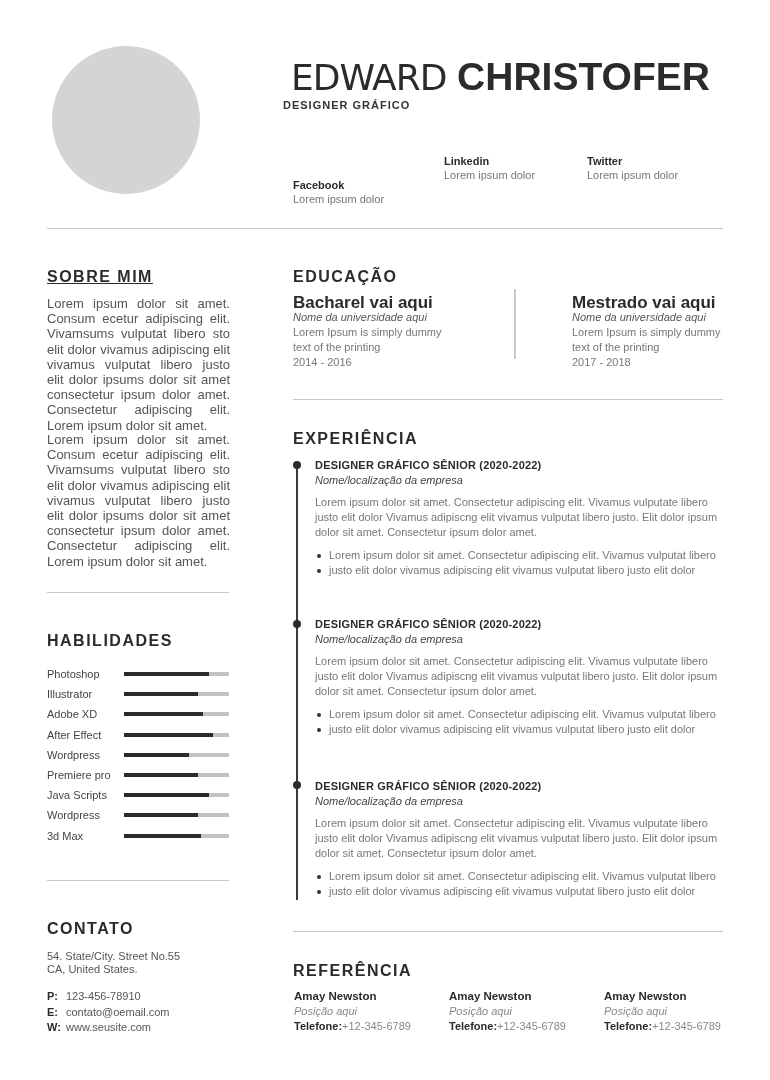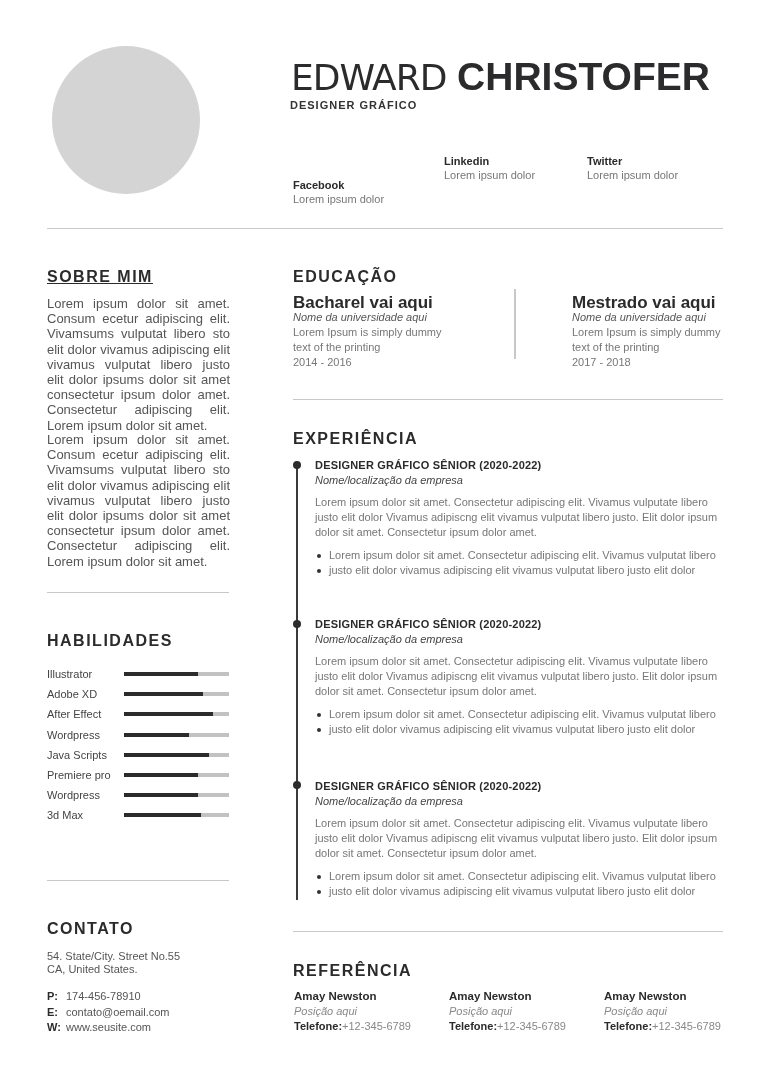--- a/index.html
+++ b/index.html
@@ -5,21 +5,21 @@
   * { margin: 0; padding: 0; box-sizing: border-box; }
   html, body { width: 770px; height: 1080px; background: #ffffff; overflow: hidden; }
   body { position: relative; font-family: "Liberation Sans", "DejaVu Sans", sans-serif; color: #333333; }
   .abs { position: absolute; }
 
   
   .photo { left: 52px; top: 46px; width: 148px; height: 148px; border-radius: 50%; background: #d4d4d4; }
   .name { left: 291px; top: 52px; font-size: 40px; line-height: 48px; color: #2b2b2d; white-space: nowrap; letter-spacing: -0.5px; }
   .name .first { font-weight: 300; font-family: "DejaVu Sans", sans-serif; font-size: 36px; letter-spacing: -1px; -webkit-text-stroke: 0; font-weight: normal; }
   .name .last { font-weight: bold; font-family: "Liberation Sans", sans-serif; font-size: 39px; letter-spacing: 0px; }
-  .title { left: 290px; top: 99px; font-size: 11px; letter-spacing: 1px; color: #333; font-weight: bold; }
+  .title { left: 283px; top: 99px; font-size: 11px; letter-spacing: 1px; color: #333; font-weight: bold; }
   .social { top: 154px; }
   .social .lbl { font-size: 11px; font-weight: bold; color: #2b2b2d; line-height: 14px; }
   .social .val { font-size: 11px; color: #777; line-height: 14px; }
 
   .hr { height: 1px; background: #c8c8c8; }
 
   .sec-h { font-size: 16px; font-weight: bold; letter-spacing: 1.5px; color: #2b2b2d; line-height: 20px; }
 
   
   .para { font-size: 13px; line-height: 15.2px; color: #555; text-align: justify; width: 183px; }
@@ -86,20 +86,26 @@
 
 <div class="abs sec-h" style="left:47px; top:267px;text-decoration:underline;">SOBRE MIM</div>
 <div class="abs para" style="left:47px; top:296px;">Lorem ipsum dolor sit amet. Consum ecetur adipiscing elit. Vivamsums vulputat libero  sto elit dolor vivamus adipiscing elit vivamus vulputat libero justo elit dolor ipsums dolor sit amet consectetur ipsum dolor amet. Consectetur adipiscing elit. Lorem ipsum dolor sit amet.</div>
 <div class="abs para" style="left:47px; top:432px;">Lorem ipsum dolor sit amet. Consum ecetur adipiscing elit. Vivamsums vulputat libero  sto elit dolor vivamus adipiscing elit vivamus vulputat libero justo elit dolor ipsums dolor sit amet consectetur ipsum dolor amet. Consectetur adipiscing elit. Lorem ipsum dolor sit amet.</div>
 
 <div class="abs hr" style="left:47px; top:592px; width:182px;"></div>
 
 <div class="abs sec-h" style="left:47px; top:631px;">HABILIDADES</div>
 <div class="abs skills">
   <div class="skill-row">
+    <div class="skill-name">Photoshop</div>
+    <div class="skill-track">
+        <div class="skill-fill" style="width:81%"></div>
+      </div>
+  </div>
+  <div class="skill-row">
     <div class="skill-name">Illustrator</div>
     <div class="skill-track">
         <div class="skill-fill" style="width:70%"></div>
       </div>
   </div>
   <div class="skill-row">
     <div class="skill-name">Adobe XD</div>
     <div class="skill-track">
         <div class="skill-fill" style="width:75%"></div>
       </div>
@@ -110,29 +116,29 @@
         <div class="skill-fill" style="width:85%"></div>
       </div>
   </div>
   <div class="skill-row">
     <div class="skill-name">Wordpress</div>
     <div class="skill-track">
         <div class="skill-fill" style="width:62%"></div>
       </div>
   </div>
   <div class="skill-row">
+    <div class="skill-name">Premiere pro</div>
+    <div class="skill-track">
+        <div class="skill-fill" style="width:70%"></div>
+      </div>
+  </div>
+  <div class="skill-row">
     <div class="skill-name">Java Scripts</div>
     <div class="skill-track">
         <div class="skill-fill" style="width:81%"></div>
-      </div>
-  </div>
-  <div class="skill-row">
-    <div class="skill-name">Premiere pro</div>
-    <div class="skill-track">
-        <div class="skill-fill" style="width:70%"></div>
       </div>
   </div>
   <div class="skill-row">
     <div class="skill-name">Wordpress</div>
     <div class="skill-track">
         <div class="skill-fill" style="width:70%"></div>
       </div>
   </div>
   <div class="skill-row">
     <div class="skill-name">3d Max</div>
@@ -145,21 +151,21 @@
 <div class="abs hr" style="left:47px; top:880px; width:182px;"></div>
 
 <div class="abs sec-h" style="left:47px; top:919px;">CONTATO</div>
 <div class="abs" style="left:47px; top:950px;">
   <div class="contact-text">54. State/City. Street No.55</div>
   <div class="contact-text">CA, United States.</div>
 </div>
 <div class="abs" style="left:47px; top:989px;">
   <div class="contact-row">
     <span class="k">P:</span>
-    <span>174-456-78910</span>
+    <span>123-456-78910</span>
   </div>
   <div class="contact-row">
     <span class="k">E:</span>
     <span>contato@oemail.com</span>
   </div>
   <div class="contact-row">
     <span class="k">W:</span>
     <span>www.seusite.com</span>
   </div>
 </div>

